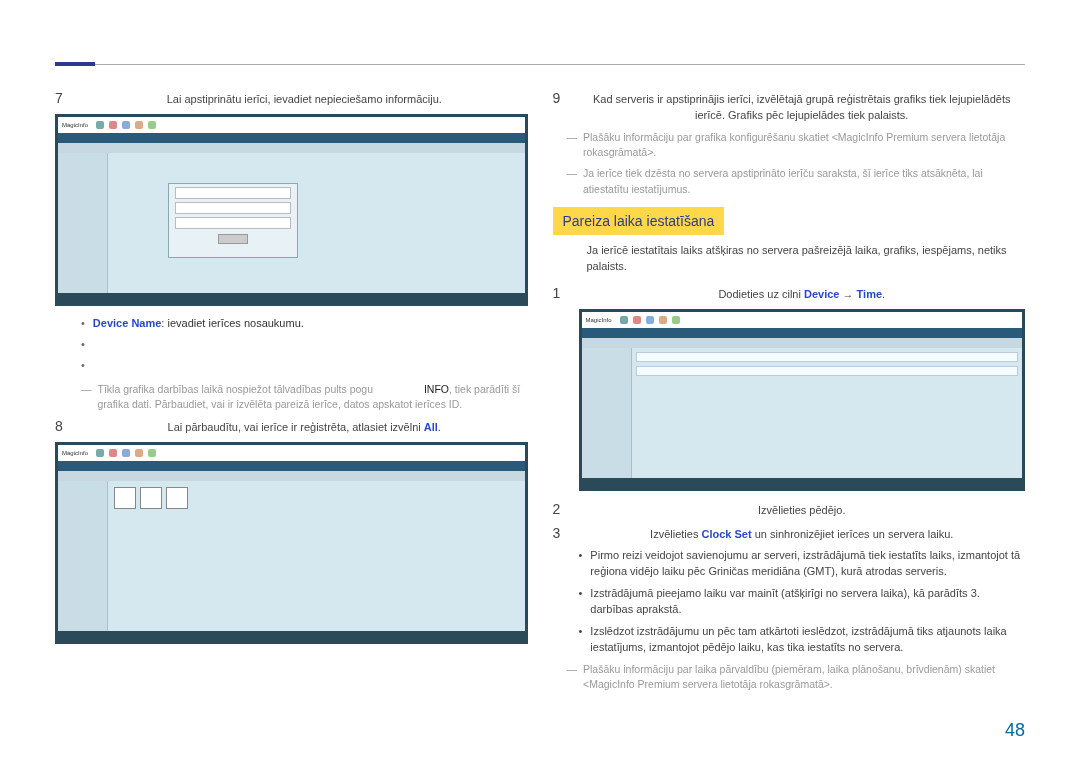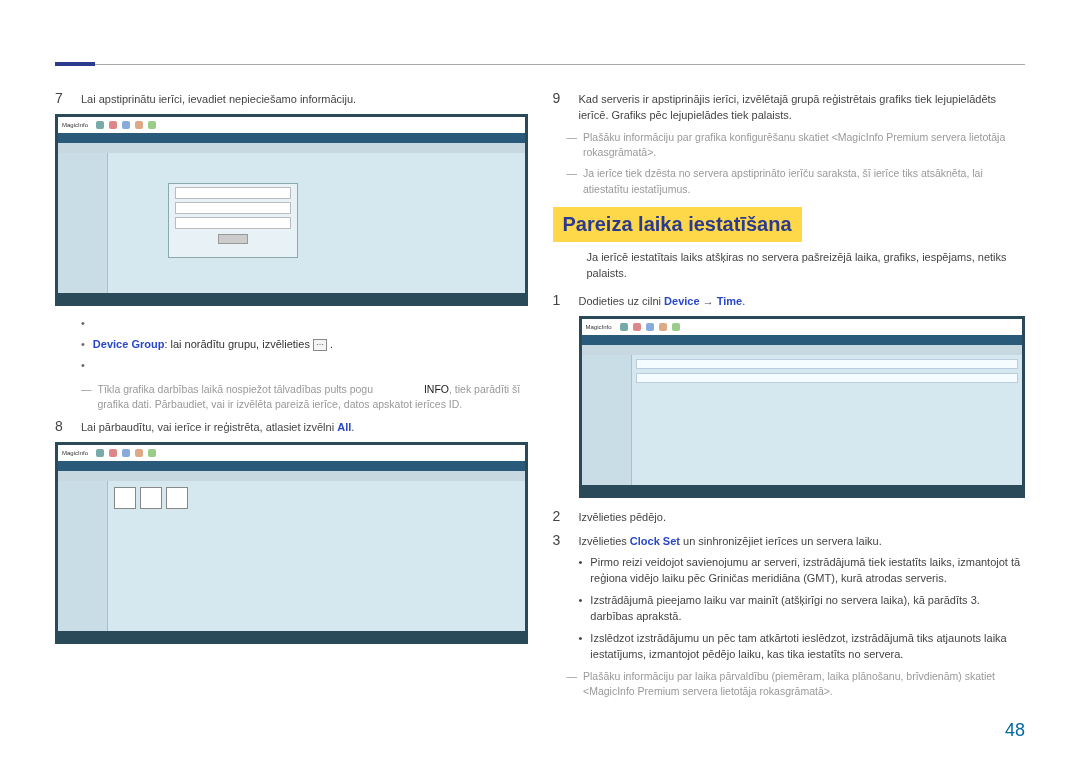--- a/index.html
+++ b/index.html
@@ -39,21 +39,21 @@
   }
   .col { flex: 1; }
   .step { display: flex; gap: 10px; margin-bottom: 6px; }
   .step-num {
     font-size: 14px;
     color: #444;
     width: 16px;
     flex-shrink: 0;
     font-weight: normal;
   }
-  .step-text { flex: 1; line-height: 1.45; color: #444; padding-top: 2px; }
+  .step-text { flex: 1; line-height: 1.45; color: #444; padding-top: 2px; text-align: center; }
   .screenshot {
     margin-left: 0;
     margin-top: 6px;
     margin-bottom: 10px;
     border: 3px solid #2a4a5a;
   }
   .screenshot .topbar {
     background: #fff;
     height: 16px;
     display: flex;
@@ -139,22 +139,22 @@
     background: #f4f4f4;
     font-size: 8px;
     text-align: center;
     line-height: 10px;
     vertical-align: middle;
     color: #555;
   }
   h2.section {
     background: #ffd84a;
     color: #2b3a8f;
-    font-size: 20px;
-    font-weight: bold;
+    font-size: 14px;
+    font-weight: normal;
     padding: 6px 10px;
     display: inline-block;
     margin-bottom: 8px;
     margin-top: 4px;
     text-align: center;
   }
   .intro {
     font-size: 11px;
     color: #444;
     margin-bottom: 10px;
@@ -209,24 +209,24 @@
             <div class="btn"></div>
           </div>
         </div>
       </div>
       <div class="footer"></div>
     </div>
 
     <div class="bullet-list">
       <div class="item">
         <span class="dot">•</span>
+        <span><span class="hl-blue">Device Name</span><span>: ievadiet ierīces nosaukumu.</span></span>
       </div>
       <div class="item">
         <span class="dot">•</span>
-        <span><span class="hl-blue">Device Group</span><span>: lai norādītu grupu, izvēlieties </span> <span class="ellipsis-box">⋯</span> .</span>
       </div>
       <div class="item">
         <span class="dot">•</span>
       </div>
     </div>
 
     <div class="note">
       <span class="dash">―</span>
       <span><span>Tīkla grafika darbības laikā nospiežot tālvadības pults pogu </span><span class="bold">INFO</span><span>, tiek parādīti šī grafika dati. Pārbaudiet, vai ir izvēlēta pareizā ierīce, datos apskatot ierīces ID.</span></span>
     </div>

